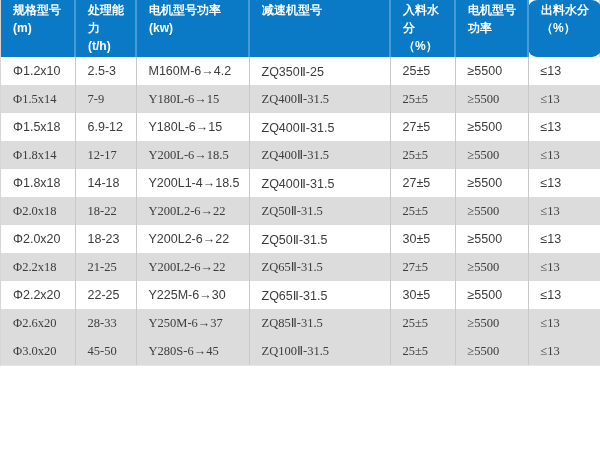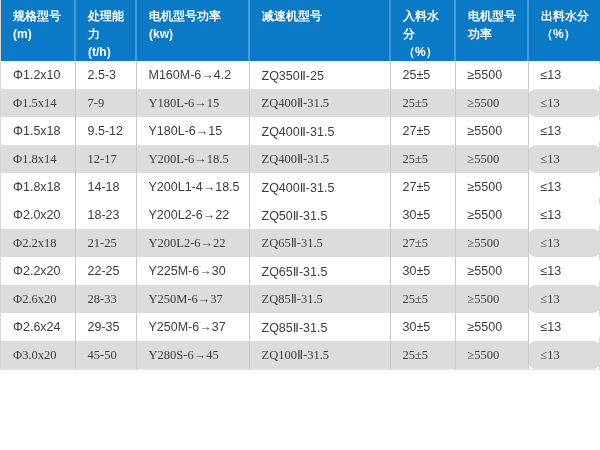--- a/index.html
+++ b/index.html
@@ -31,39 +31,39 @@
   col.c5 { width: 73px; }
   col.c6 { width: 73px; }
   thead th {
     background: var(--header_bg, #0a7ac6);
     color: var(--header_text, #ffffff);
     font-size: 12px;
     font-weight: bold;
     text-align: left;
     vertical-align: top;
     height: 57px;
-    padding: 7px 6px 0 12px;
+    padding: 1px 6px 0 12px;
     box-sizing: border-box;
     border-right: 2px solid var(--header_separator, #449bd8);
     line-height: 1.5;
   }
-  thead th:last-child { border-right: none; }
+  thead th:last-child { border-right: none; border-radius: 9px; }
   thead th .unit { display: block; }
   tbody td {
     font-size: 12.5px;
     color: var(--text, #3d3d3d);
     height: 28px;
     padding: 0 4px 0 12px;
     box-sizing: border-box;
     border-right: 1px solid var(--cell_border, #c9c9c9);
     white-space: nowrap;
     overflow: hidden;
     vertical-align: middle;
   }
-  tbody td:last-child { border-right: none; border-radius: 8px; }
+  tbody td:last-child { border-right: none; }
   tbody tr.odd  { background: var(--row_odd, #ffffff); }
   tbody tr.even { background: var(--row_even, #dcdcdc); font-family: Liberation Serif, serif; }
 </style>
 </head>
 <body>
 
 <div class="table-wrap">
   <table>
     <colgroup>
       <col class="c0">
@@ -120,21 +120,21 @@
           <td>Φ1.5x14</td>
           <td>7-9</td>
           <td>Y180L-6→15</td>
           <td>ZQ400Ⅱ-31.5</td>
           <td>25±5</td>
           <td>≥5500</td>
           <td>≤13</td>
         </tr>
         <tr class="odd">
           <td>Φ1.5x18</td>
-          <td>9.5-12</td>
+          <td>6.9-12</td>
           <td>Y180L-6→15</td>
           <td>ZQ400Ⅱ-31.5</td>
           <td>27±5</td>
           <td>≥5500</td>
           <td>≤13</td>
         </tr>
         <tr class="even">
           <td>Φ1.8x14</td>
           <td>12-17</td>
           <td>Y200L-6→18.5</td>
@@ -142,20 +142,29 @@
           <td>25±5</td>
           <td>≥5500</td>
           <td>≤13</td>
         </tr>
         <tr class="odd">
           <td>Φ1.8x18</td>
           <td>14-18</td>
           <td>Y200L1-4→18.5</td>
           <td>ZQ400Ⅱ-31.5</td>
           <td>27±5</td>
+          <td>≥5500</td>
+          <td>≤13</td>
+        </tr>
+        <tr class="even">
+          <td>Φ2.0x18</td>
+          <td>18-22</td>
+          <td>Y200L2-6→22</td>
+          <td>ZQ50Ⅱ-31.5</td>
+          <td>25±5</td>
           <td>≥5500</td>
           <td>≤13</td>
         </tr>
         <tr class="odd">
           <td>Φ2.0x20</td>
           <td>18-23</td>
           <td>Y200L2-6→22</td>
           <td>ZQ50Ⅱ-31.5</td>
           <td>30±5</td>
           <td>≥5500</td>
@@ -181,29 +190,20 @@
         </tr>
         <tr class="even">
           <td>Φ2.6x20</td>
           <td>28-33</td>
           <td>Y250M-6→37</td>
           <td>ZQ85Ⅱ-31.5</td>
           <td>25±5</td>
           <td>≥5500</td>
           <td>≤13</td>
         </tr>
-        <tr class="odd">
-          <td>Φ2.6x24</td>
-          <td>29-35</td>
-          <td>Y250M-6→37</td>
-          <td>ZQ85Ⅱ-31.5</td>
-          <td>30±5</td>
-          <td>≥5500</td>
-          <td>≤13</td>
-        </tr>
         <tr class="even">
           <td>Φ3.0x20</td>
           <td>45-50</td>
           <td>Y280S-6→45</td>
           <td>ZQ100Ⅱ-31.5</td>
           <td>25±5</td>
           <td>≥5500</td>
           <td>≤13</td>
         </tr>
       </tbody>

